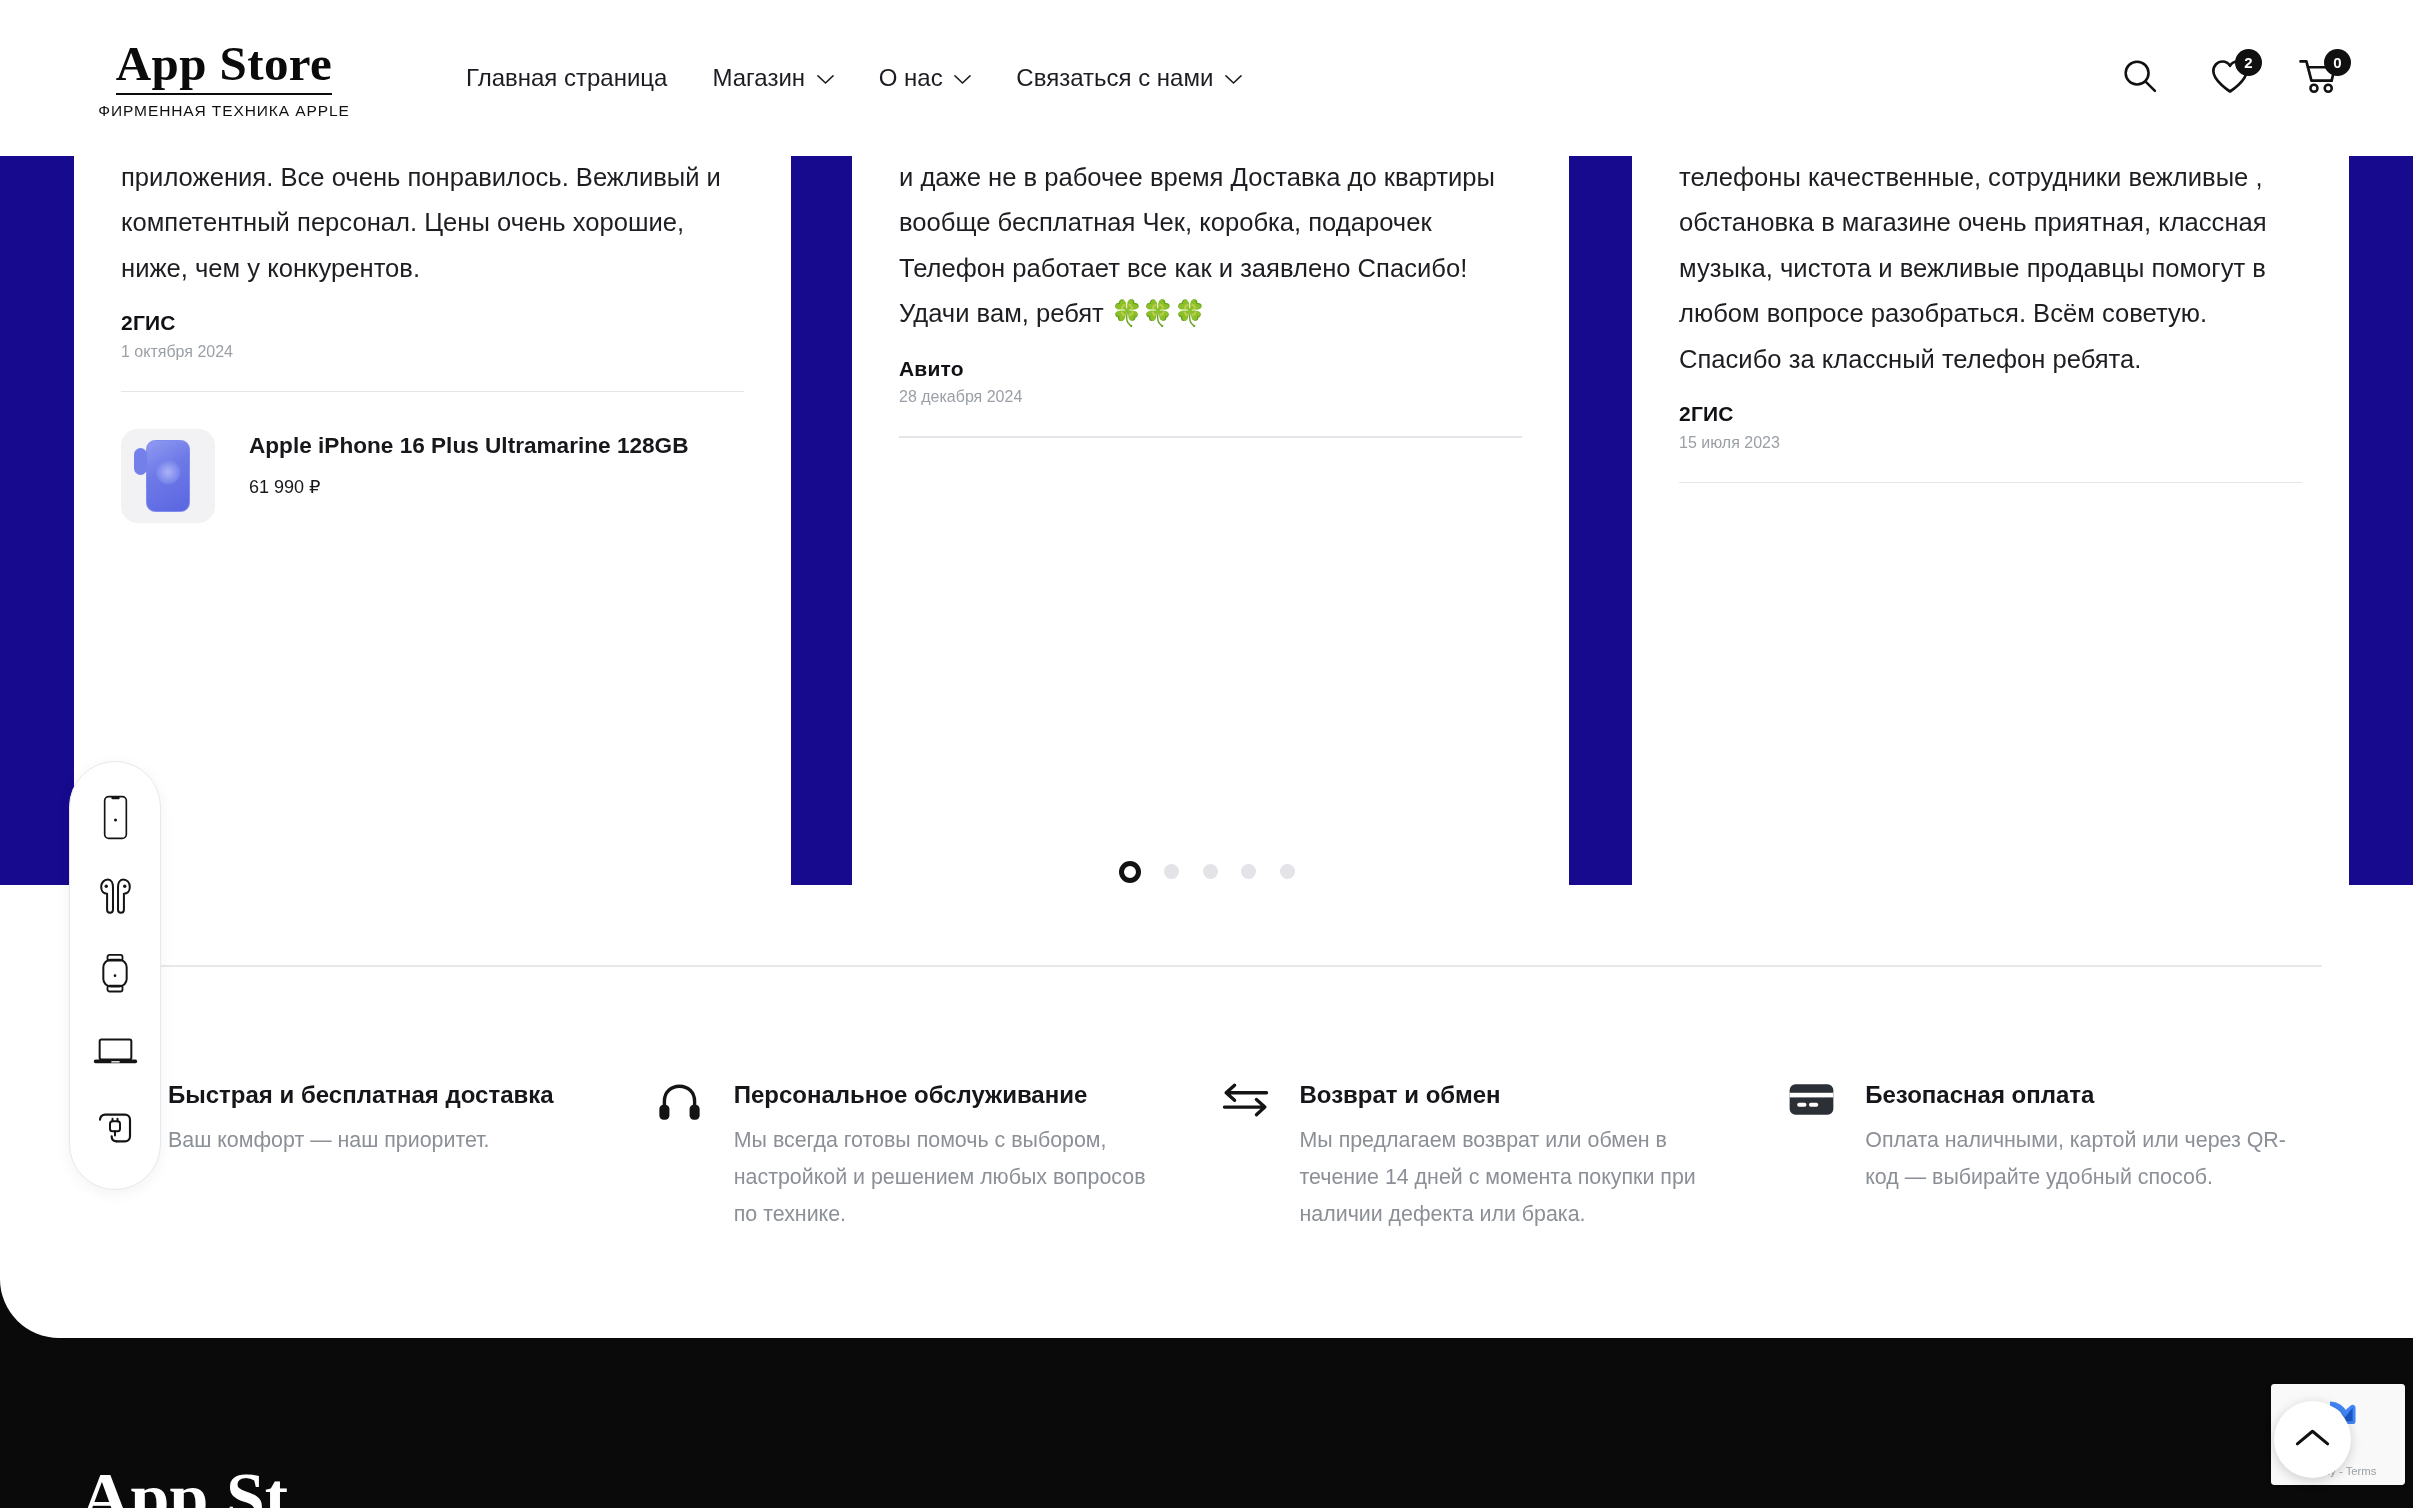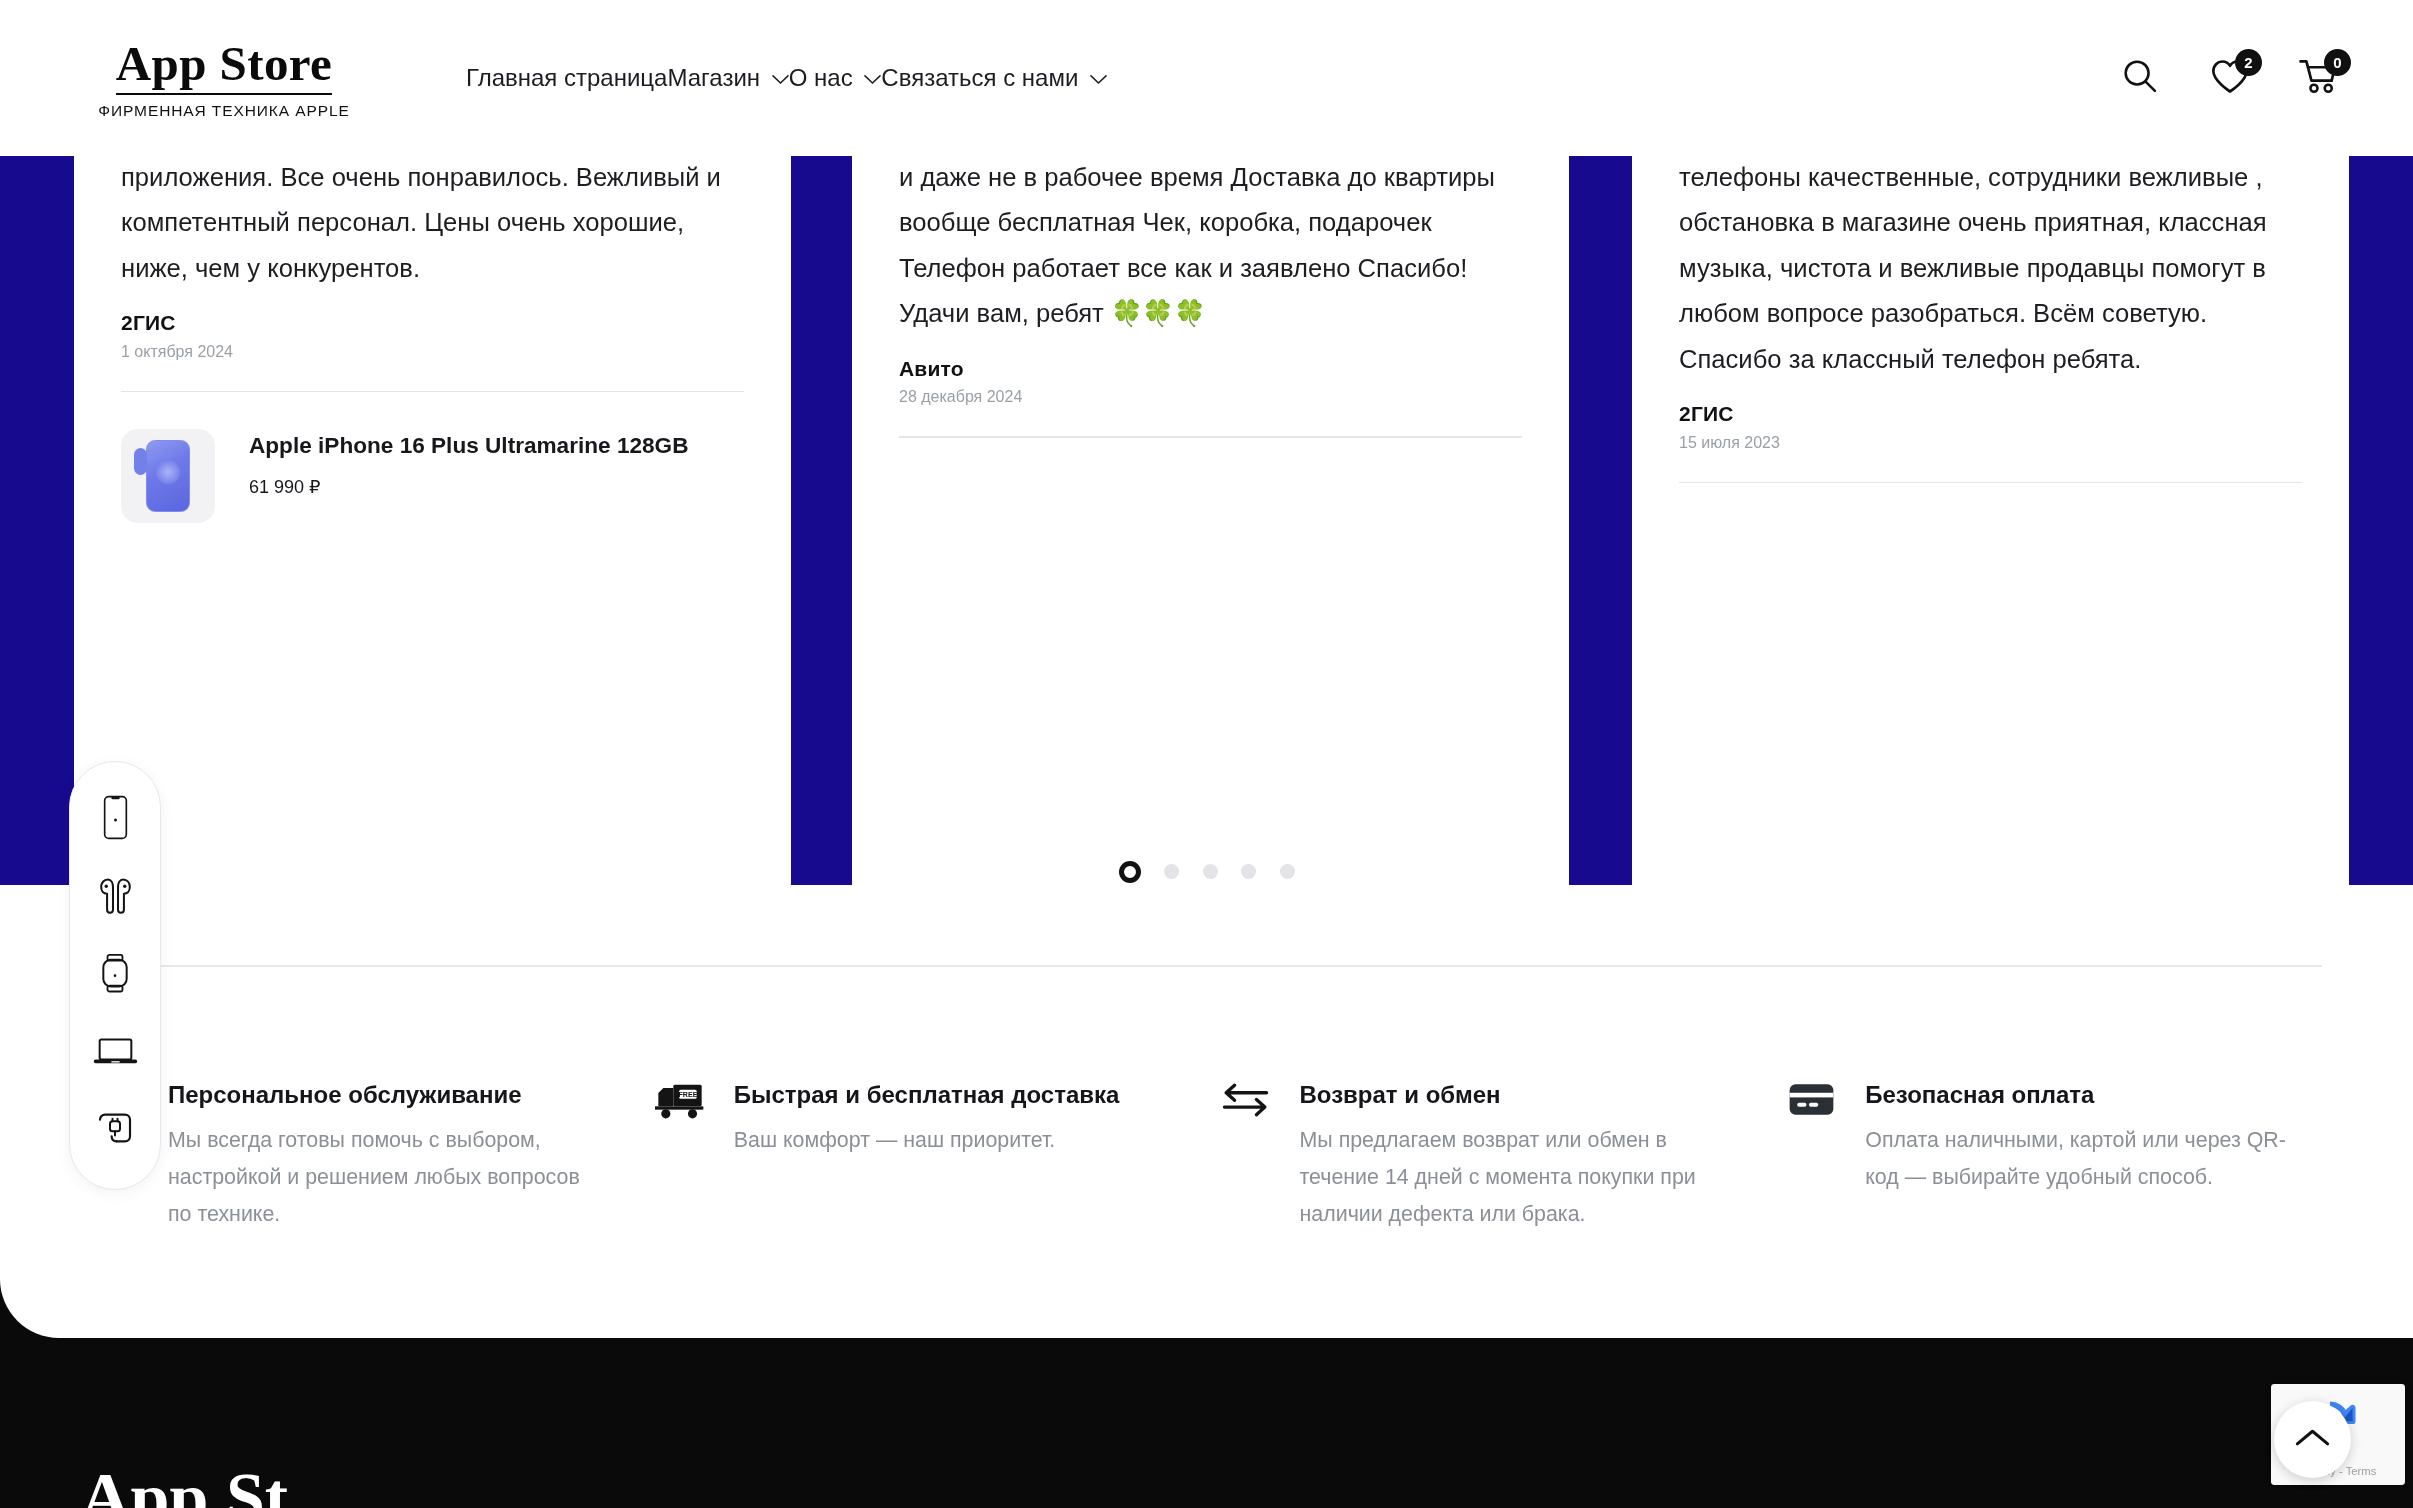--- a/index.html
+++ b/index.html
@@ -57,20 +57,21 @@
     font-weight: 400;
   }
 
   .nav {
     position: absolute;
     left: 466px;
     top: 0;
     height: 156px;
     display: flex;
     align-items: center;
+    gap: 45px;
   }
   .nav-item {
     display: flex;
     align-items: center;
     gap: 11.7px;
     font-size: 24px;
     color: #1c1c22;
     cursor: pointer;
     white-space: nowrap;
   }
@@ -533,34 +534,20 @@
       <span class="dot"></span>
       <span class="dot"></span>
     </div>
 
   </section>
 
   <section class="features-section">
     <div class="features-divider"></div>
 
     <div class="features-grid">
-
-      <div class="feature">
-        <div class="feature-icon">
-          <svg width="47" height="44" viewBox="0 0 56 52">
-            <path d="M10 30 V24 C10 13 18 6 28 6 C38 6 46 13 46 24 V30" fill="none" stroke="#141414" stroke-width="4" stroke-linecap="round"></path>
-            <rect x="4" y="28" width="12" height="18" rx="5" fill="#141414"></rect>
-            <rect x="40" y="28" width="12" height="18" rx="5" fill="#141414"></rect>
-          </svg>
-        </div>
-        <div>
-          <div class="feature-title">Персональное обслуживание</div>
-          <div class="feature-desc">Мы всегда готовы помочь с выбором, настройкой и решением любых вопросов по технике.</div>
-        </div>
-      </div>
 
       <div class="feature">
         <div class="feature-icon">
           <svg width="50" height="39" viewBox="0 0 60 46">
             <rect x="22" y="4" width="34" height="26" rx="2" fill="#141414"></rect>
             <path d="M4 14 H22 V30 H4 Z" fill="#141414"></path>
             <path d="M4 14 L10 8 H22 V14 Z" fill="#141414"></path>
             <rect x="0" y="30" width="58" height="4" fill="#141414"></rect>
             <circle cx="13" cy="39" r="5.5" fill="#141414"></circle>
             <circle cx="45" cy="39" r="5.5" fill="#141414"></circle>
@@ -569,20 +556,34 @@
           </svg>
         </div>
         <div>
           <div class="feature-title">Быстрая и бесплатная доставка</div>
           <div class="feature-desc">Ваш комфорт — наш приоритет.</div>
         </div>
       </div>
 
       <div class="feature">
         <div class="feature-icon">
+          <svg width="47" height="44" viewBox="0 0 56 52">
+            <path d="M10 30 V24 C10 13 18 6 28 6 C38 6 46 13 46 24 V30" fill="none" stroke="#141414" stroke-width="4" stroke-linecap="round"></path>
+            <rect x="4" y="28" width="12" height="18" rx="5" fill="#141414"></rect>
+            <rect x="40" y="28" width="12" height="18" rx="5" fill="#141414"></rect>
+          </svg>
+        </div>
+        <div>
+          <div class="feature-title">Персональное обслуживание</div>
+          <div class="feature-desc">Мы всегда готовы помочь с выбором, настройкой и решением любых вопросов по технике.</div>
+        </div>
+      </div>
+
+      <div class="feature">
+        <div class="feature-icon">
           <svg width="49" height="37" viewBox="0 0 58 44">
             <path d="M54 14 H6 M16 5 L6 14 L16 23" fill="none" stroke="#141414" stroke-width="4" stroke-linecap="round" stroke-linejoin="round"></path>
             <path d="M4 31 H52 M42 22 L52 31 L42 40" fill="none" stroke="#141414" stroke-width="4" stroke-linecap="round" stroke-linejoin="round"></path>
           </svg>
         </div>
         <div>
           <div class="feature-title">Возврат и обмен</div>
           <div class="feature-desc">Мы предлагаем возврат или обмен в течение 14 дней с момента покупки при наличии дефекта или брака.</div>
         </div>
       </div>

